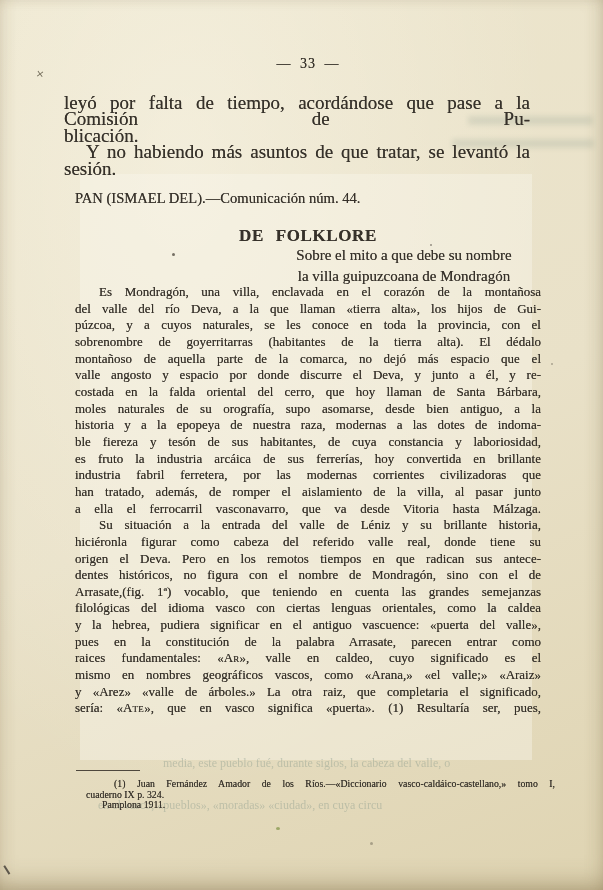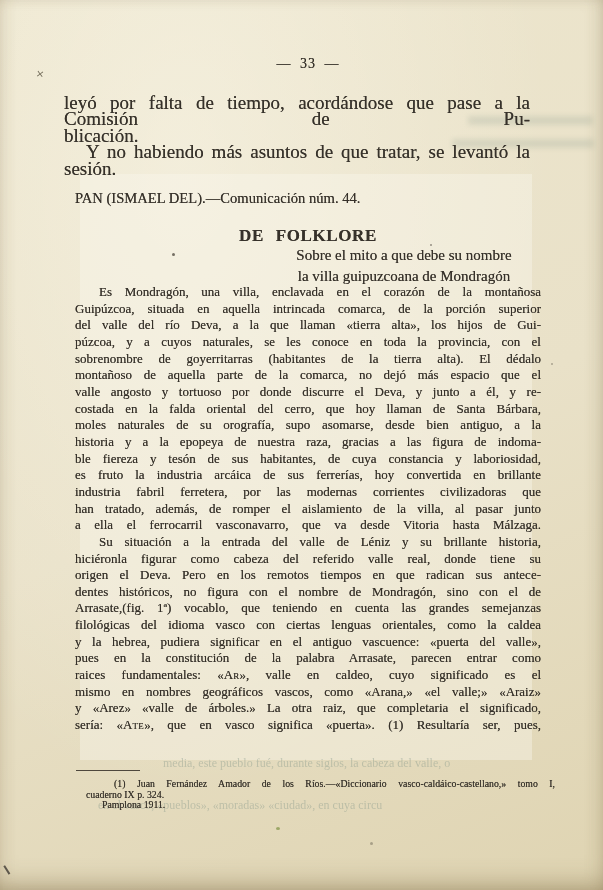--- a/index.html
+++ b/index.html
@@ -87,29 +87,28 @@
 
   <div class="abs ink" id="sectiontitle">DE FOLKLORE</div>
 
   <div class="abs ink" id="subtitle">
     <div>Sobre el mito a que debe su nombre</div>
     <div>la villa guipuzcoana de Mondragón</div>
   </div>
 
   <div class="abs ink" id="bodytext">
       <div class="tl" style="text-indent: 24px;"><span>Es Mondragón, una villa, enclavada en el corazón de la montañosa</span></div>
-      <div class="tl"><span>Guipúzcoa, situada en aquella intrincada comarca, de la porción superior</span></div>
       <div class="tl"><span>del valle del río Deva, a la que llaman «tierra alta», los hijos de Gui-</span></div>
       <div class="tl"><span>púzcoa, y a cuyos naturales, se les conoce en toda la provincia, con el</span></div>
       <div class="tl"><span>sobrenombre de </span><span class="i">goyerritarras</span><span> (habitantes de la tierra alta). El dédalo</span></div>
       <div class="tl"><span>montañoso de aquella parte de la comarca, no dejó más espacio que el</span></div>
-      <div class="tl"><span>valle angosto y tortuoso por donde discurre el Deva, y junto a él, y re-</span></div>
+      <div class="tl"><span>valle angosto y espacio por donde discurre el Deva, y junto a él, y re-</span></div>
       <div class="tl"><span>costada en la falda oriental del cerro, que hoy llaman de Santa Bárbara,</span></div>
       <div class="tl"><span>moles naturales de su orografía, supo asomarse, desde bien antiguo, a la</span></div>
-      <div class="tl"><span>historia y a la epopeya de nuestra raza, gracias a las figura de indoma-</span></div>
+      <div class="tl"><span>historia y a la epopeya de nuestra raza, modernas a las dotes de indoma-</span></div>
       <div class="tl"><span>ble fiereza y tesón de sus habitantes, de cuya constancia y laboriosidad,</span></div>
       <div class="tl"><span>es fruto la industria arcáica de sus ferrerías, hoy convertida en brillante</span></div>
       <div class="tl"><span>industria fabril ferretera, por las modernas corrientes civilizadoras que</span></div>
       <div class="tl"><span>han tratado, además, de romper el aislamiento de la villa, al pasar junto</span></div>
       <div class="tl"><span>a ella el ferrocarril vasconavarro, que va desde Vitoria hasta Málzaga.</span></div>
       <div class="tl" style="text-indent: 24px;"><span>Su situación a la entrada del valle de Léniz y su brillante historia,</span></div>
       <div class="tl"><span>hiciéronla figurar como cabeza del referido valle real, donde tiene su</span></div>
       <div class="tl"><span>origen el Deva. Pero en los remotos tiempos en que radican sus antece-</span></div>
       <div class="tl"><span>dentes históricos, no figura con el nombre de Mondragón, sino con el de</span></div>
       <div class="tl"><span class="i">Arrasate</span><span>,(fig. 1ª) vocablo, que teniendo en cuenta las grandes semejanzas</span></div>

